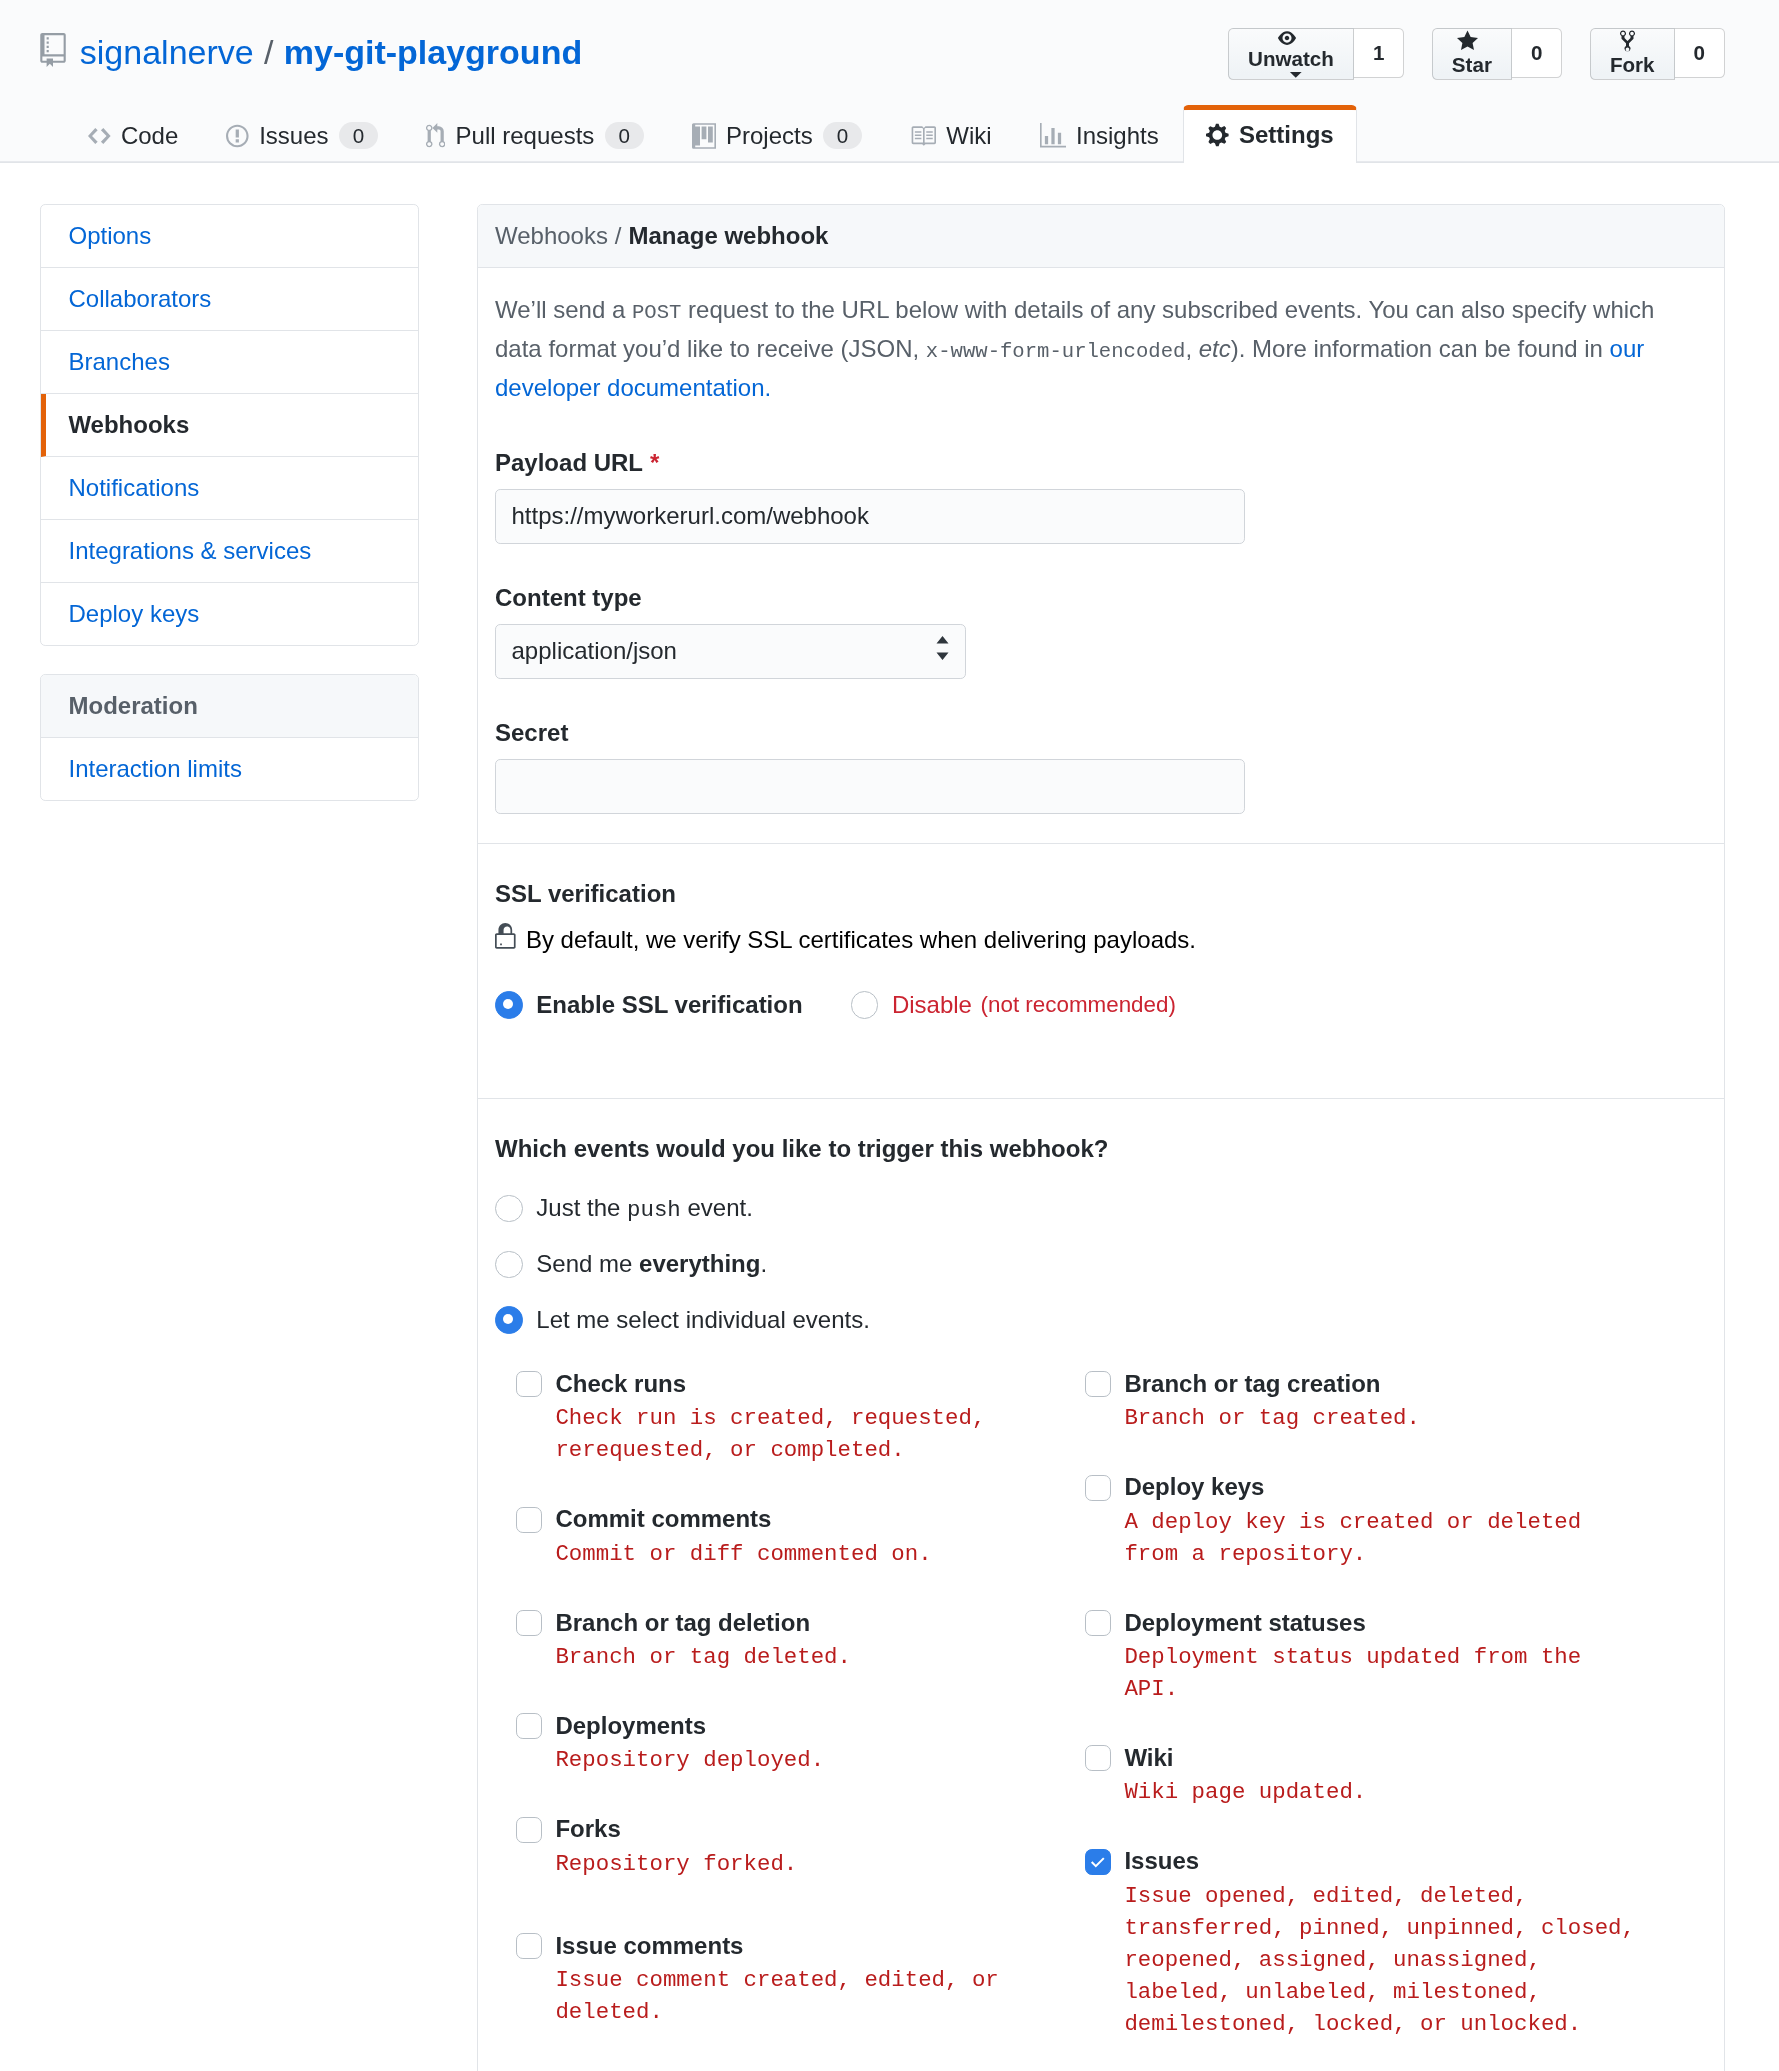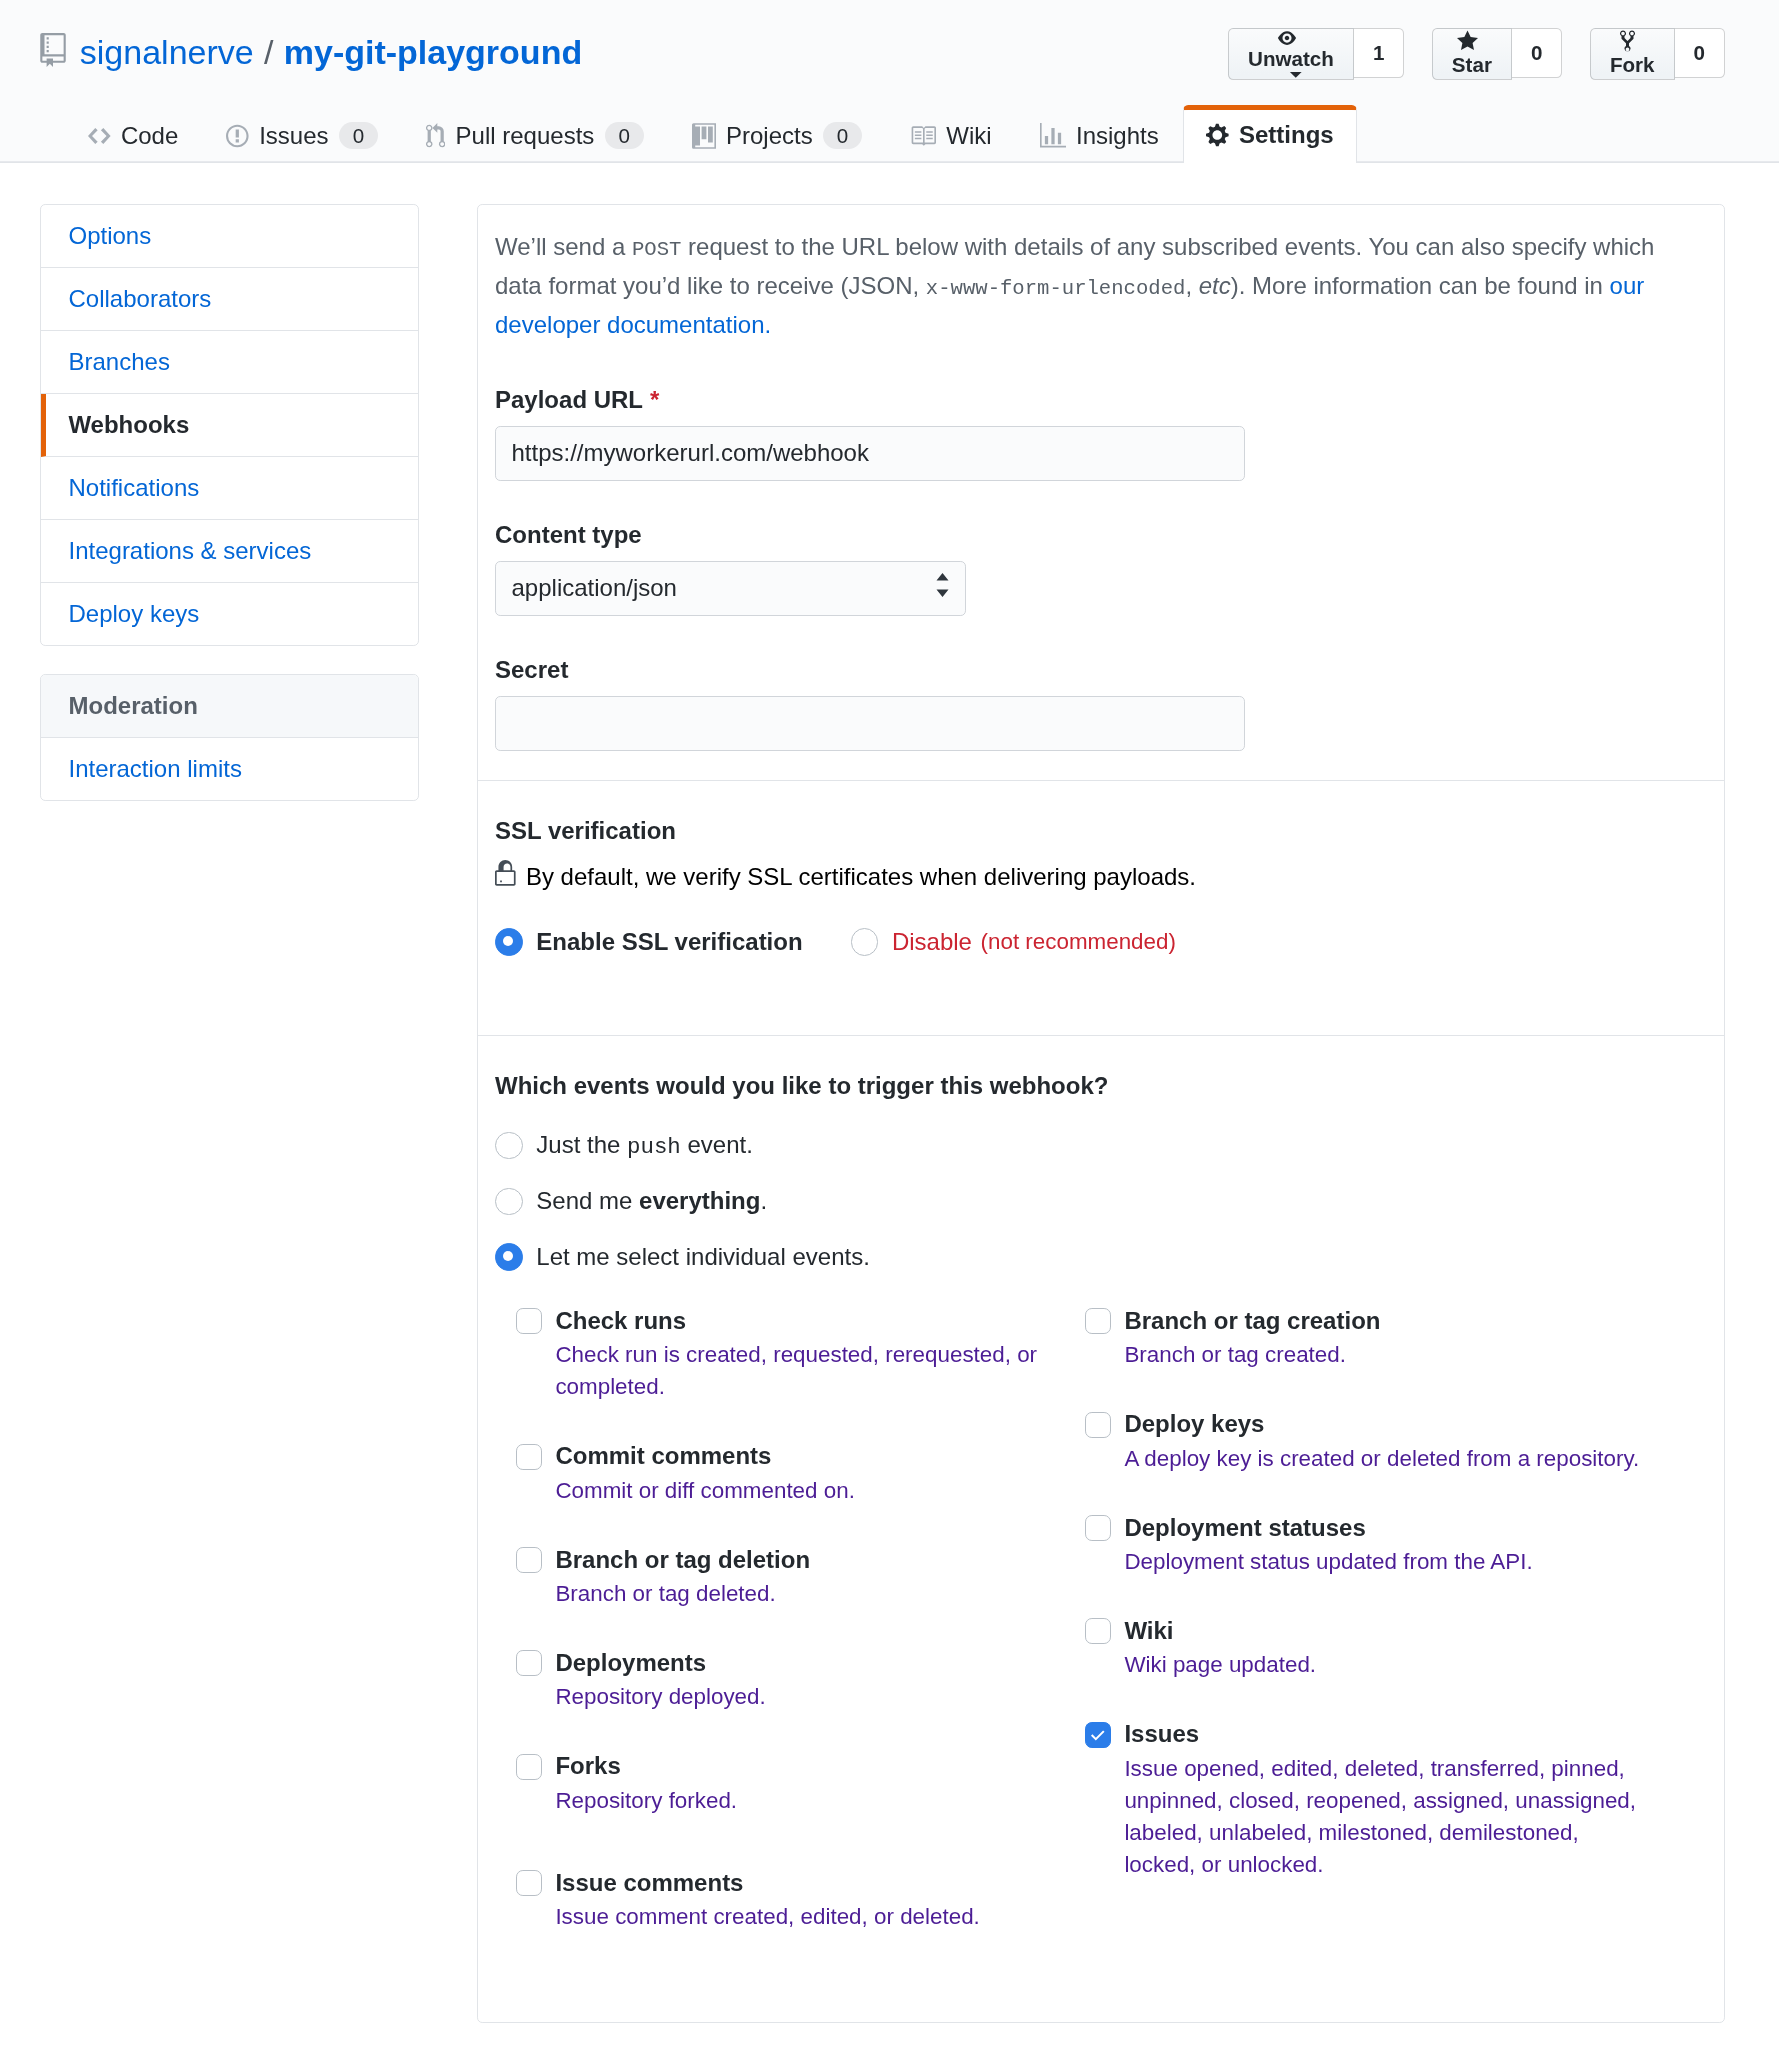--- a/index.html
+++ b/index.html
@@ -146,21 +146,21 @@
   .col-left .evt:nth-child(4) { margin-top: 15.5px; }
   .col-left .evt:nth-child(6) { margin-top: 50px; }
   .cb {
     width: 26px; height: 26px; border-radius: 6.9px; border: 1.7px solid #b8bfc6; background: #fff;
     margin: 3.4px 13.8px 0 0; flex: none; display: flex; align-items: center; justify-content: center;
     cursor: pointer;
   }
   .cb.checked { background: #2b7de9; border-color: #2b7de9; }
   .cb svg { color: #fff; }
   .evt-label { font-size: 24px; font-weight: 600; line-height: 31px; color: #24292e; }
-  .evt-desc { font-size: 22.4px; line-height: 32px; color: #4c1d95; margin-top: 3.4px; max-width: 516px; }
+  .evt-desc { font-size: 22.4px; line-height: 32px; color: #b91c1c; margin-top: 3.4px; max-width: 516px; font-family: Liberation Mono, monospace; }
 </style>
 </head>
 <body>
 
 <div class="header-band">
   <div class="container header-top">
     <h1 class="repo-title">
       <span id="repo-icon-slot"><svg viewBox="0 0 12 16" width="26" height="34">
             <path d="M4 9H3V8h1v1zm0-3H3v1h1V6zm0-2H3v1h1V4zm0-2H3v1h1V2zm8-1v12c0 .55-.45 1-1 1H6v2l-1.5-1.5L3 16v-2H1c-.55 0-1-.45-1-1V1c0-.55.45-1 1-1h10c.55 0 1 .45 1 1zm-1 10H1v2h2v-1h3v1h5v-2zm0-10H2v9h9V1z" fill="currentColor"></path>
           </svg></span>
@@ -265,20 +265,23 @@
       </div>
     <div class="box">
       <div class="box-header">Moderation</div>
       <div id="moderation-items">
           <a class="menu-item" href="#">Interaction limits</a>
         </div>
     </div>
   </nav>
 
   <section class="panel">
+    <div class="panel-header">
+      <a href="#">Webhooks</a><span class="crumb-sep">/</span><strong>Manage webhook</strong>
+    </div>
 
     <p class="desc" id="desc-text"><span>We’ll send a </span><code>POST</code><span> request to the URL below with details of any subscribed events. You can also specify which data format you’d like to receive (JSON, </span><code>x-www-form-urlencoded</code><span>, </span><em>etc</em><span>). More information can be found in </span><a href="#">our developer documentation.</a></p>
 
     <div class="form">
       <div class="form-group">
         <label class="form-label">
           <span>Payload URL</span><span class="req">*</span>
         </label>
         <input class="text-input" type="text" value="https://myworkerurl.com/webhook" style="">
       </div>

